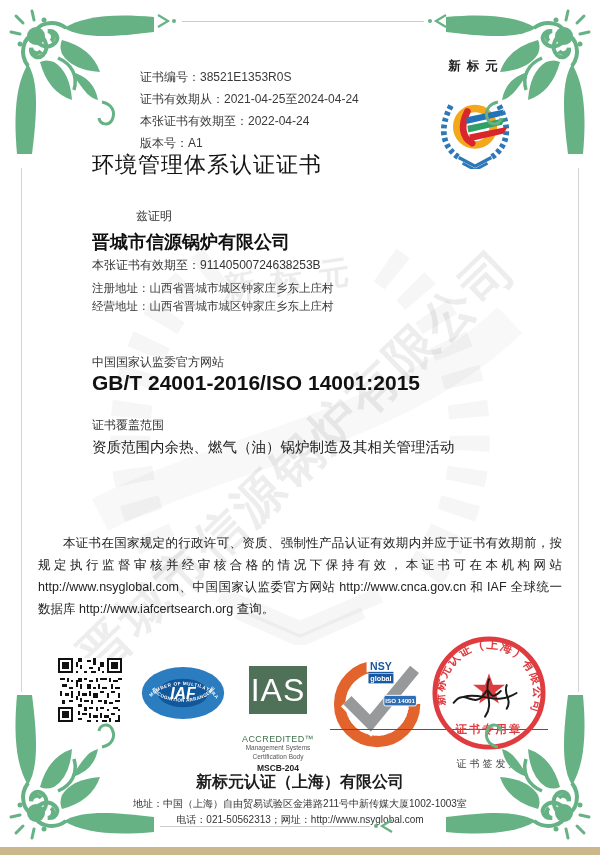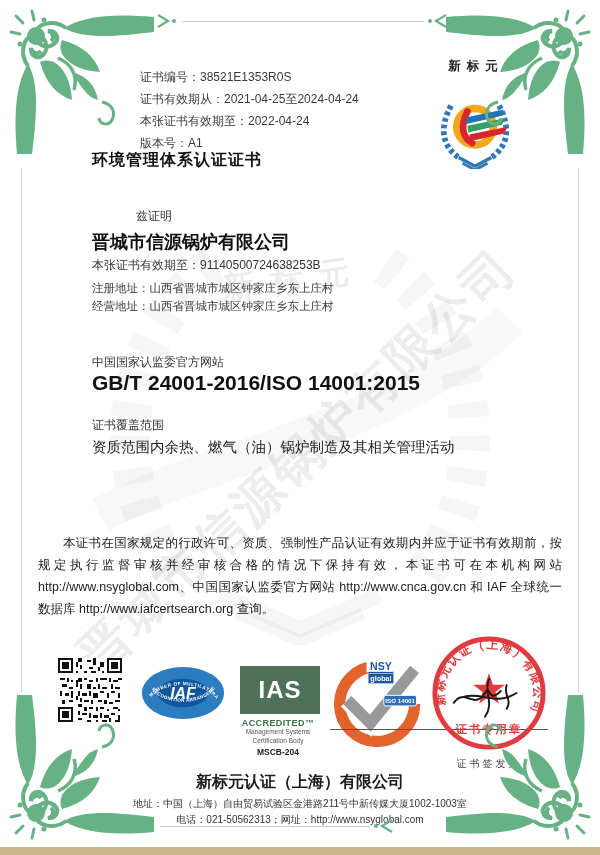--- a/index.html
+++ b/index.html
@@ -36,41 +36,41 @@
     transform:rotate(-8deg) skewX(-6deg);
   }
   .wm-wreath{left:65px;top:215px;width:470px;height:430px;}
   
   .meta{left:92px;top:66px;margin-left:48px;}
   .meta div{font-size:12px;color:#3a3a3a;line-height:22px;}
   .logo{left:428px;top:58px;width:96px;height:110px;text-align:center;z-index:2;}
   .logo-brand{font-size:12.5px;font-weight:bold;letter-spacing:6px;color:#1d1d1d;}
   .logo svg{width:96px;height:96px;display:block;margin-top:-2px;}
   
-  .doc-title{left:92px;top:150px;font-size:16px;font-weight:bold;color:#121212;letter-spacing:1px;}
+  .doc-title{left:92px;top:150px;font-size:22px;font-weight:normal;color:#121212;letter-spacing:1px;}
   .certify-label{left:92px;top:208px;font-size:12px;color:#333;margin-left:44px;}
   .company{left:92px;top:230px;font-size:18px;font-weight:bold;color:#111;}
   .credit{left:92px;top:257px;font-size:12px;color:#333;}
   .addr1{left:92px;top:281px;font-size:11.5px;color:#3a3a3a;}
   .addr2{left:92px;top:299px;font-size:11.5px;color:#3a3a3a;}
   .std-intro{left:92px;top:354px;font-size:12px;color:#333;}
   .std-code{left:92px;top:371px;font-size:21px;font-weight:bold;color:#111;}
   .scope-label{left:92px;top:417px;font-size:12px;color:#333;}
   .scope{left:92px;top:438px;font-size:14.5px;color:#222;}
   .notice{left:38px;top:524px;width:524px;font-size:12.5px;line-height:22px;
           text-indent:2em;text-align:justify;color:#222;margin-top:8px;}
   
   .qr{left:58px;top:658px;width:64px;height:64px;z-index:2;}
   .qr svg{width:100%;height:100%;display:block;}
   .iaf{left:141px;top:666px;width:84px;height:54px;z-index:2;}
   .iaf svg{width:100%;height:100%;display:block;}
   .ias{left:240px;top:666px;width:76px;text-align:center;z-index:2;}
-  .ias-square{width:80px;height:48px;margin:0 auto;background:#4e7158;
-    color:#fff;font-size:24px;font-weight:bold;line-height:48px;letter-spacing:1px;}
-  .ias-accredited{font-size:9px;font-weight:bold;color:#3e7049;letter-spacing:.4px;margin-top:4px;}
+  .ias-square{width:58px;height:48px;margin:0 auto;background:#4e7158;
+    color:#fff;font-size:32px;font-weight:normal;line-height:48px;letter-spacing:1px;}
+  .ias-accredited{font-size:9px;font-weight:normal;color:#3e7049;letter-spacing:.4px;margin-top:20px;}
   .ias-small{font-size:6.5px;color:#555;line-height:8.5px;}
   .ias-code{font-size:8.5px;font-weight:bold;color:#222;margin-top:2px;}
   .nsy{left:332px;top:656px;width:96px;height:96px;z-index:2;}
   .nsy svg{width:100%;height:100%;display:block;}
   .stamp{left:430px;top:634px;width:118px;height:118px;z-index:4;}
   .stamp svg{width:100%;height:100%;display:block;}
   .sign-line{left:330px;top:729px;width:218px;height:1px;background:#555;z-index:3;}
   .signer{left:430px;top:757px;width:118px;text-align:center;font-size:10px;
           letter-spacing:3px;color:#444;z-index:4;}
   

